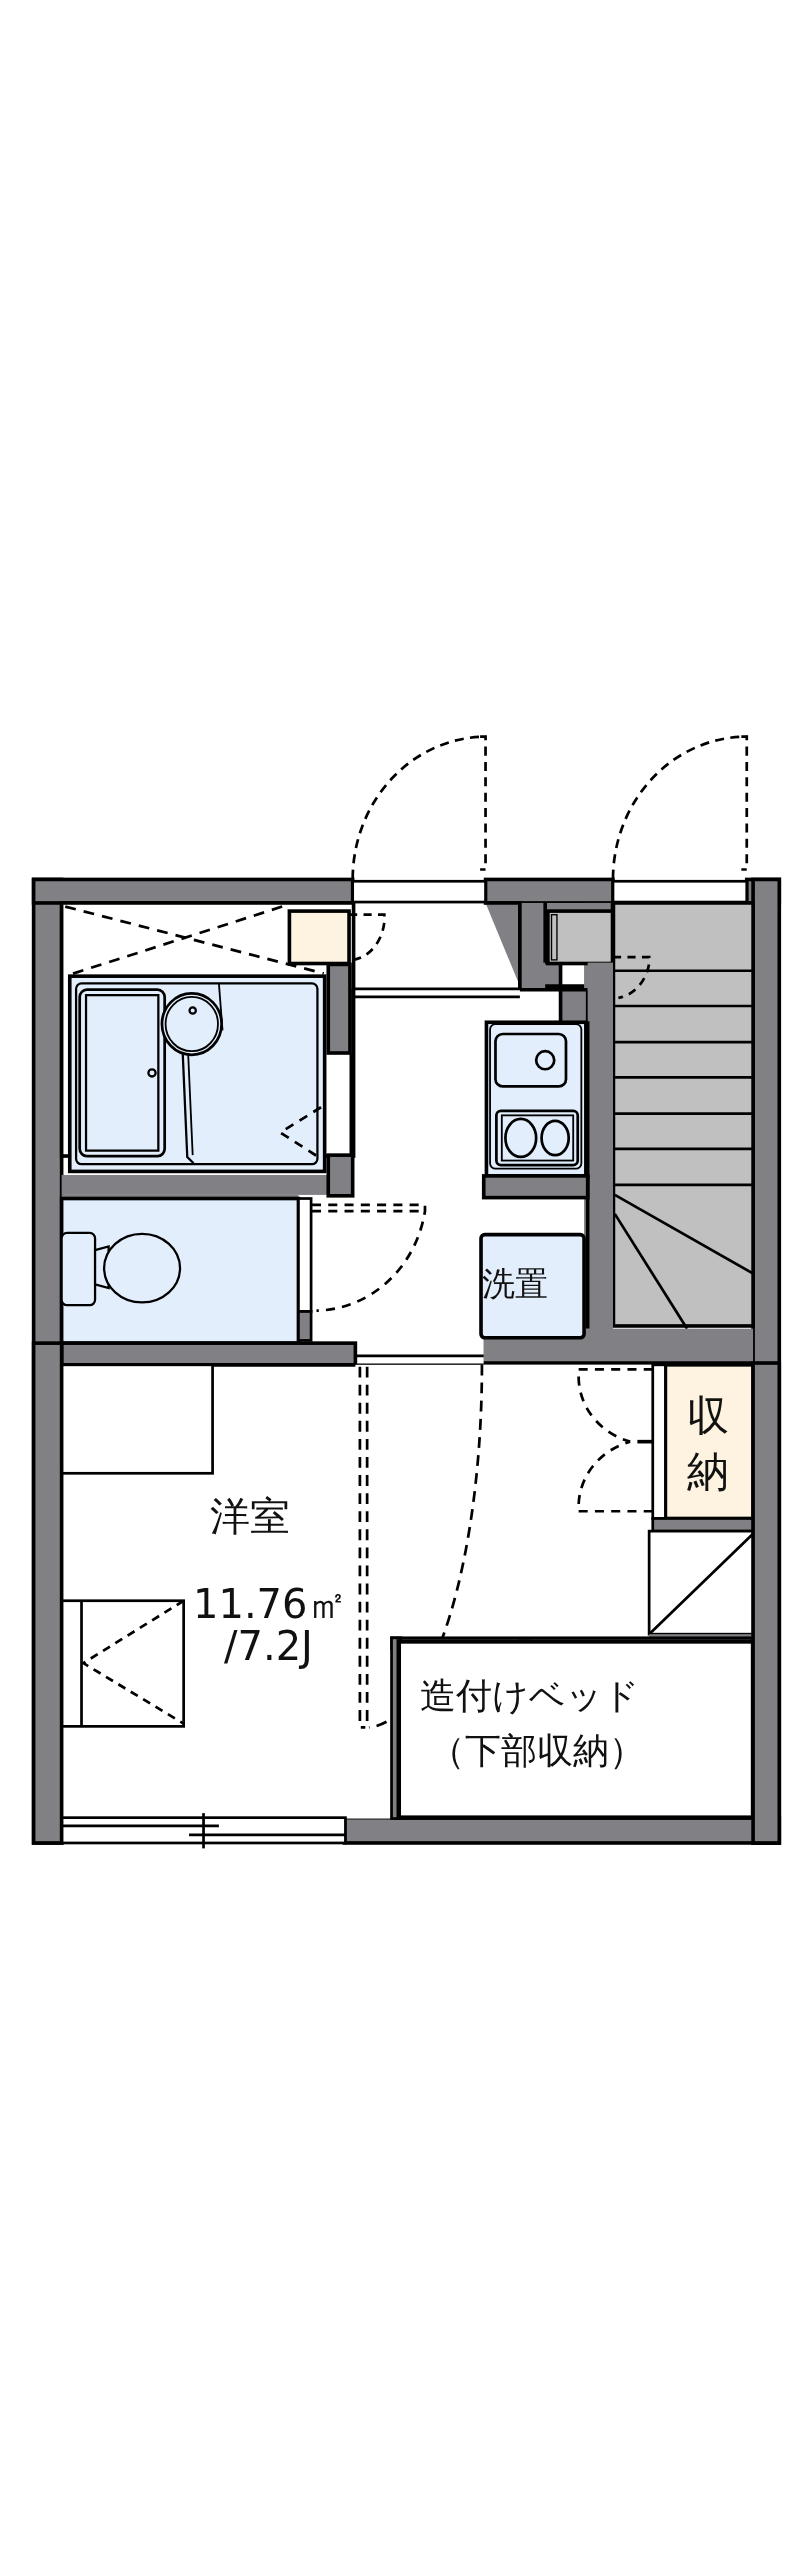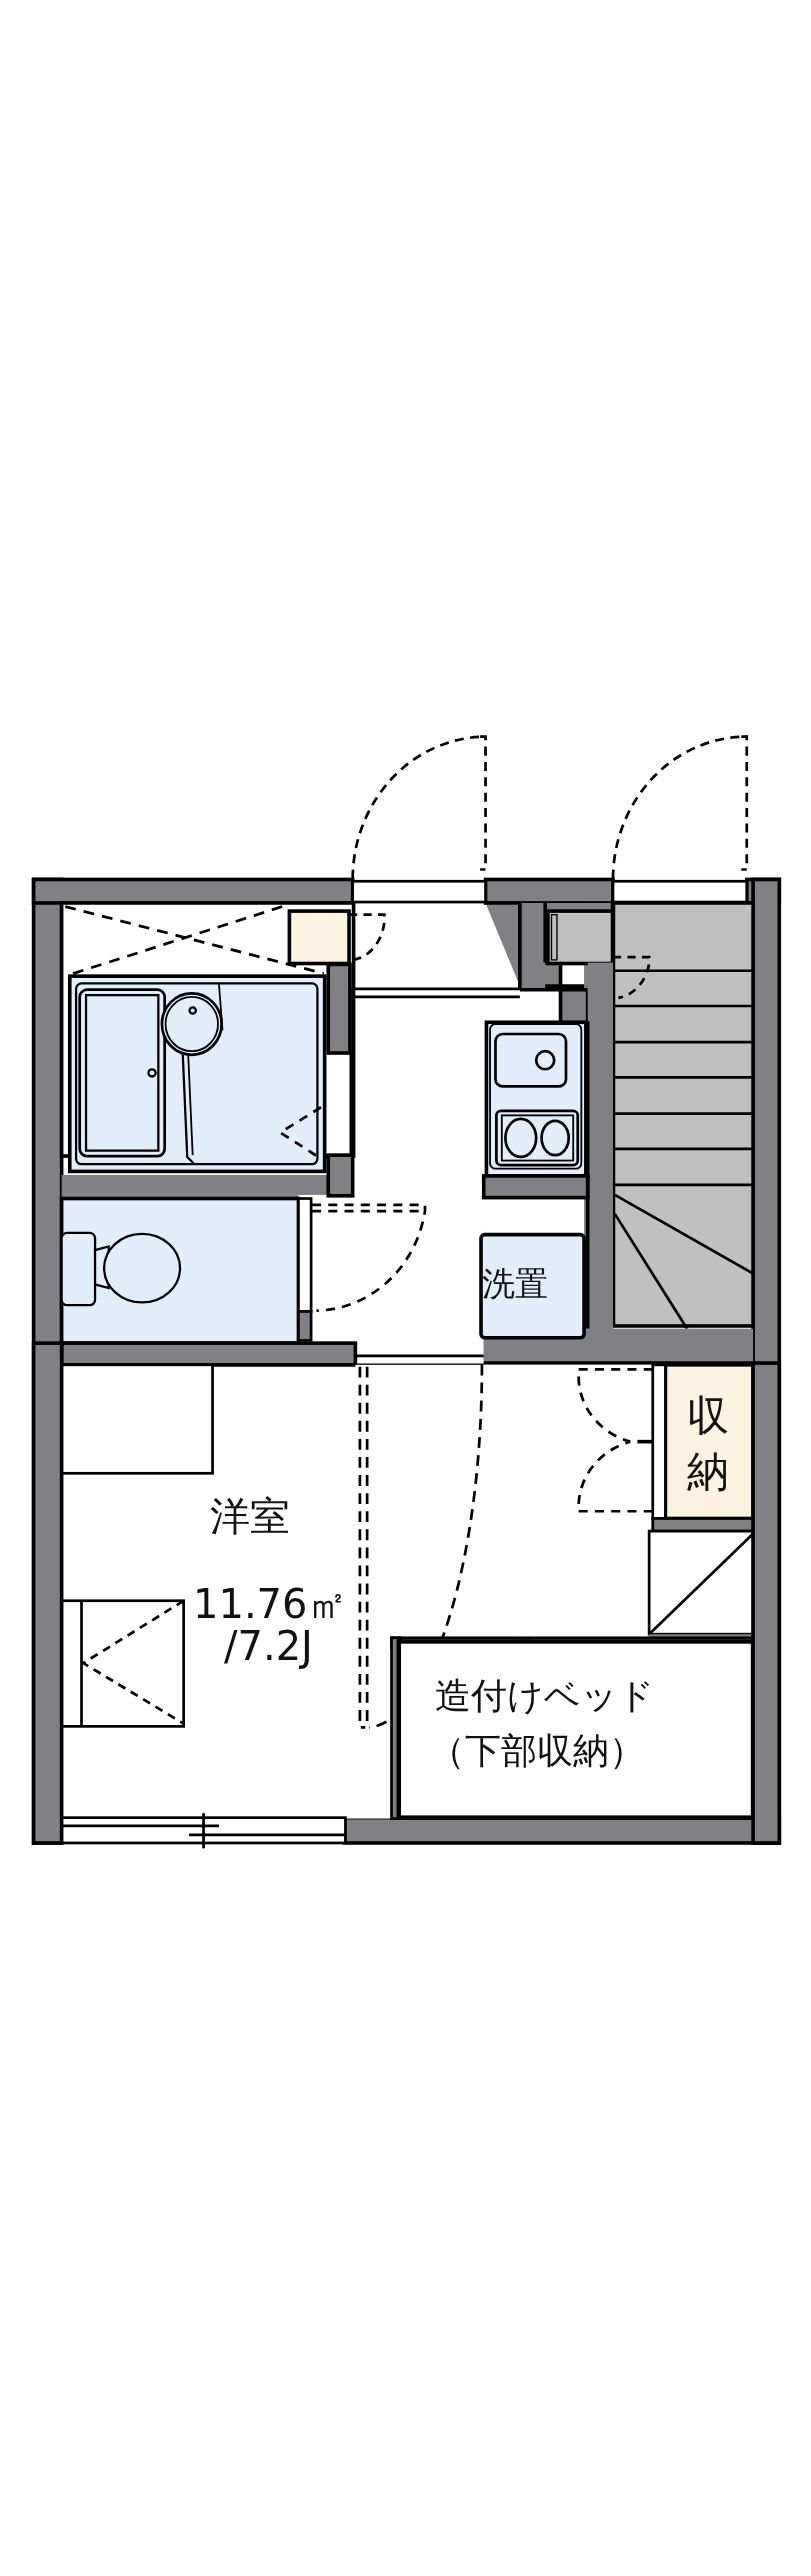--- a/index.html
+++ b/index.html
@@ -203,15 +203,15 @@
 
 <div class="lbl lbl-room" style="left:210px; top:1496px;">洋室</div>
 <div class="lbl lbl-area" style="left:193px; top:1584px;">11.76㎡</div>
 <div class="lbl lbl-area" style="left:224px; top:1598px;margin-top:28px;">/7.2J</div>
 
 <div class="lbl lbl-small" style="left:482px; top:1267px; font-size:33px;">洗置</div>
 
 <div class="lbl lbl-vert" style="left:687px; top:1390px;">収</div>
 <div class="lbl lbl-vert" style="left:687px; top:1446px;">納</div>
 
-<div class="lbl lbl-small" style="left:420px; top:1678px;margin-left:15px;">造付けベッド</div>
+<div class="lbl lbl-small" style="left:420px; top:1678px;">造付けベッド</div>
 <div class="lbl lbl-small" style="left:429px; top:1733px;font-family:Liberation Serif, serif;">（下部収納）</div>
 
 
 </body></html>

